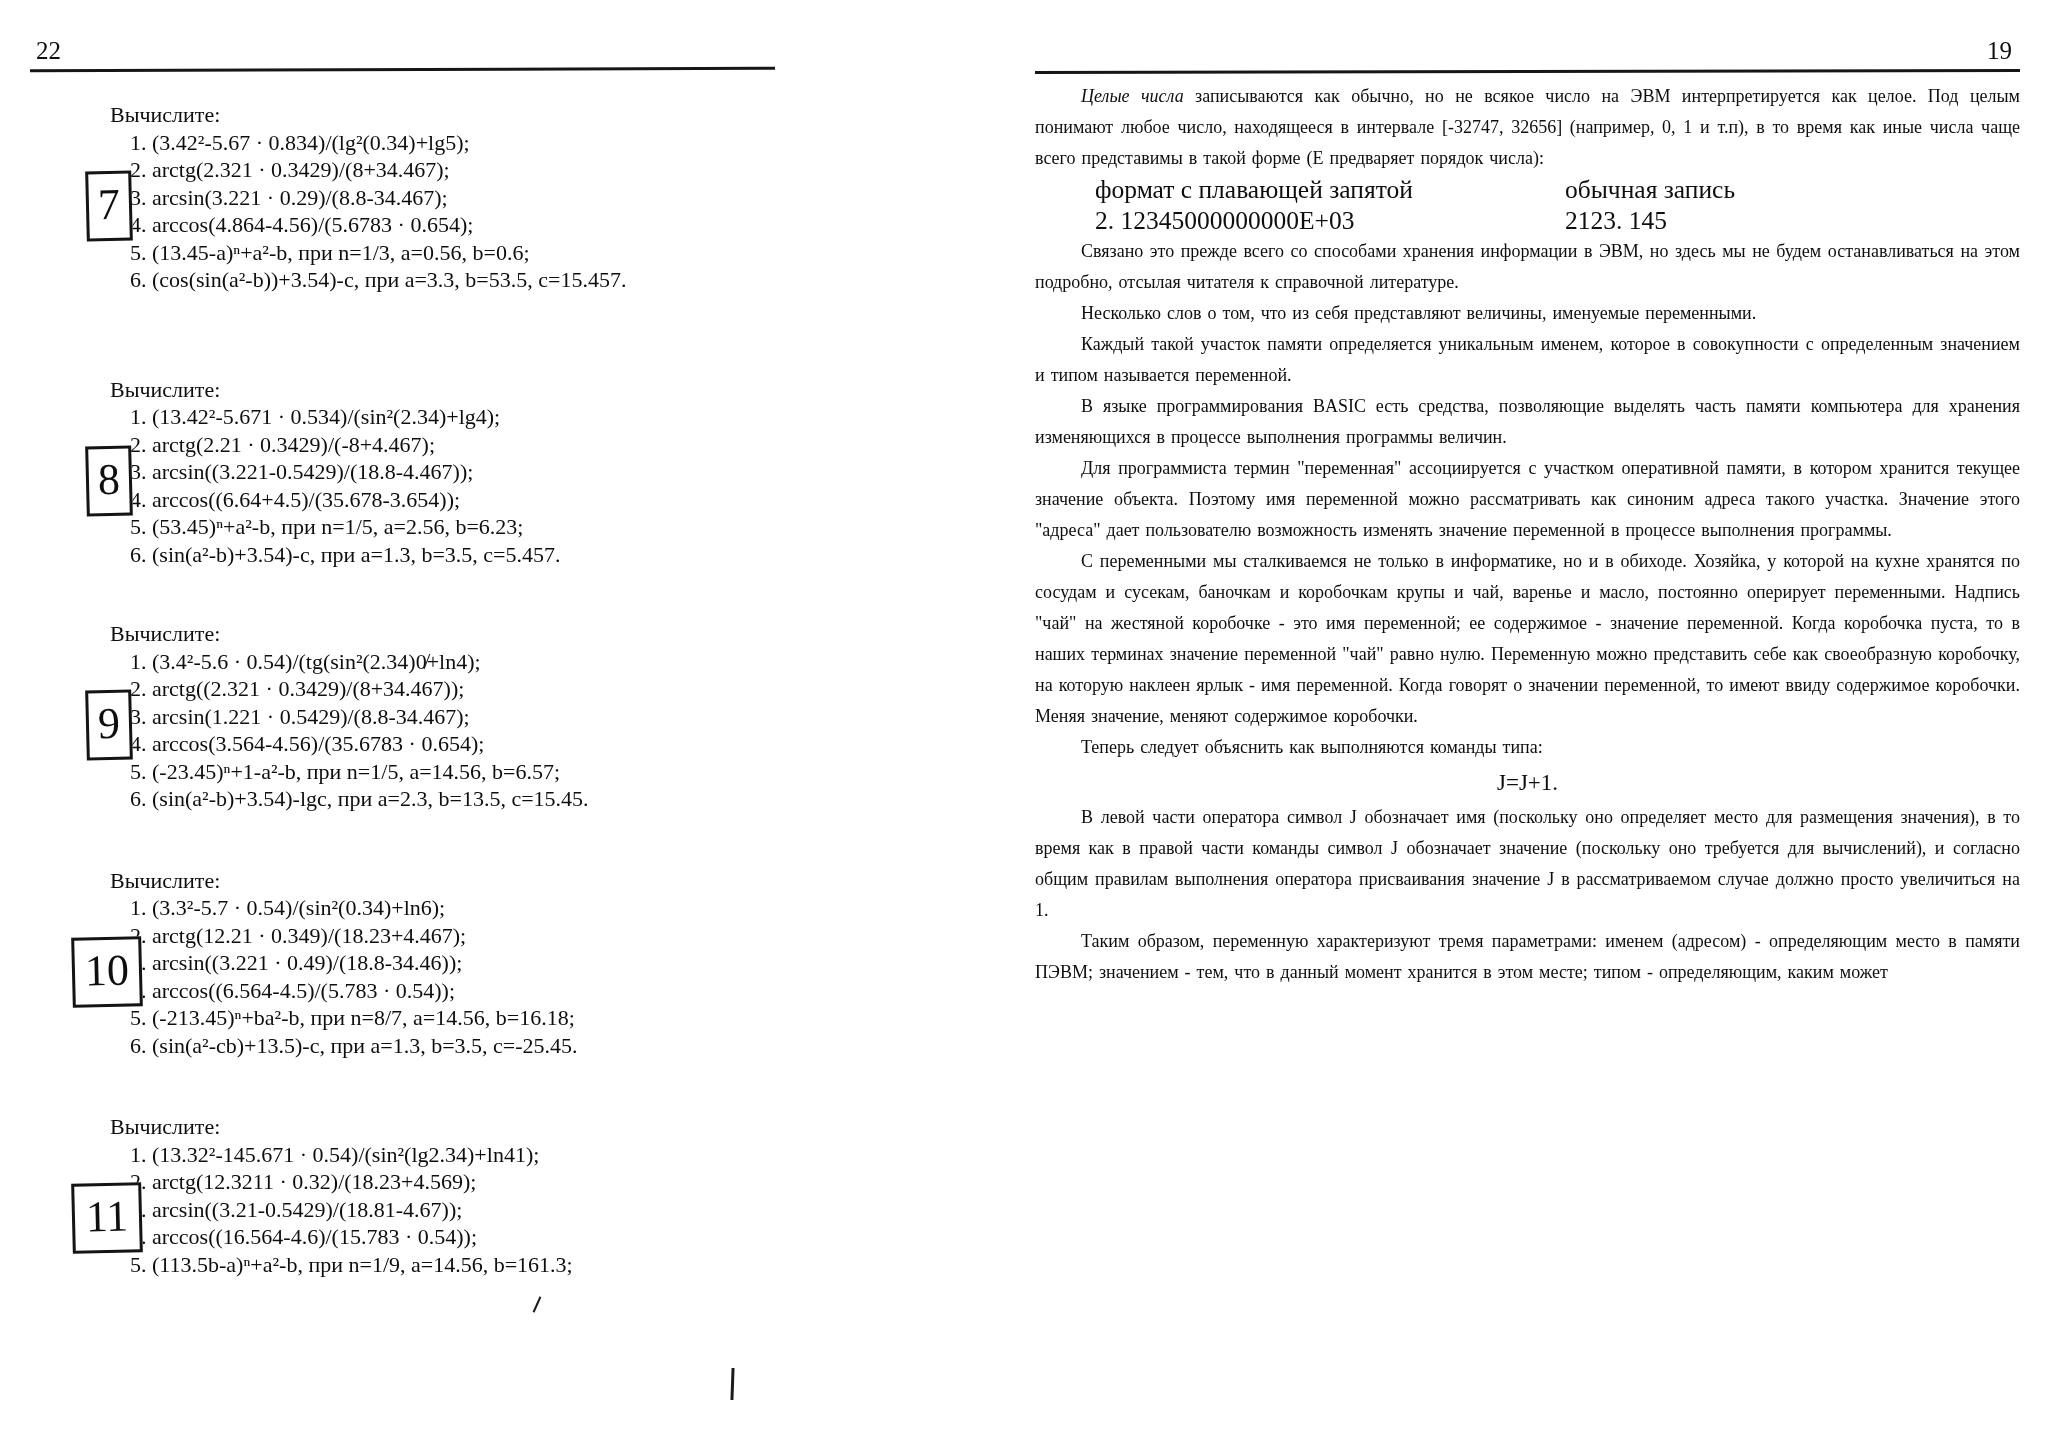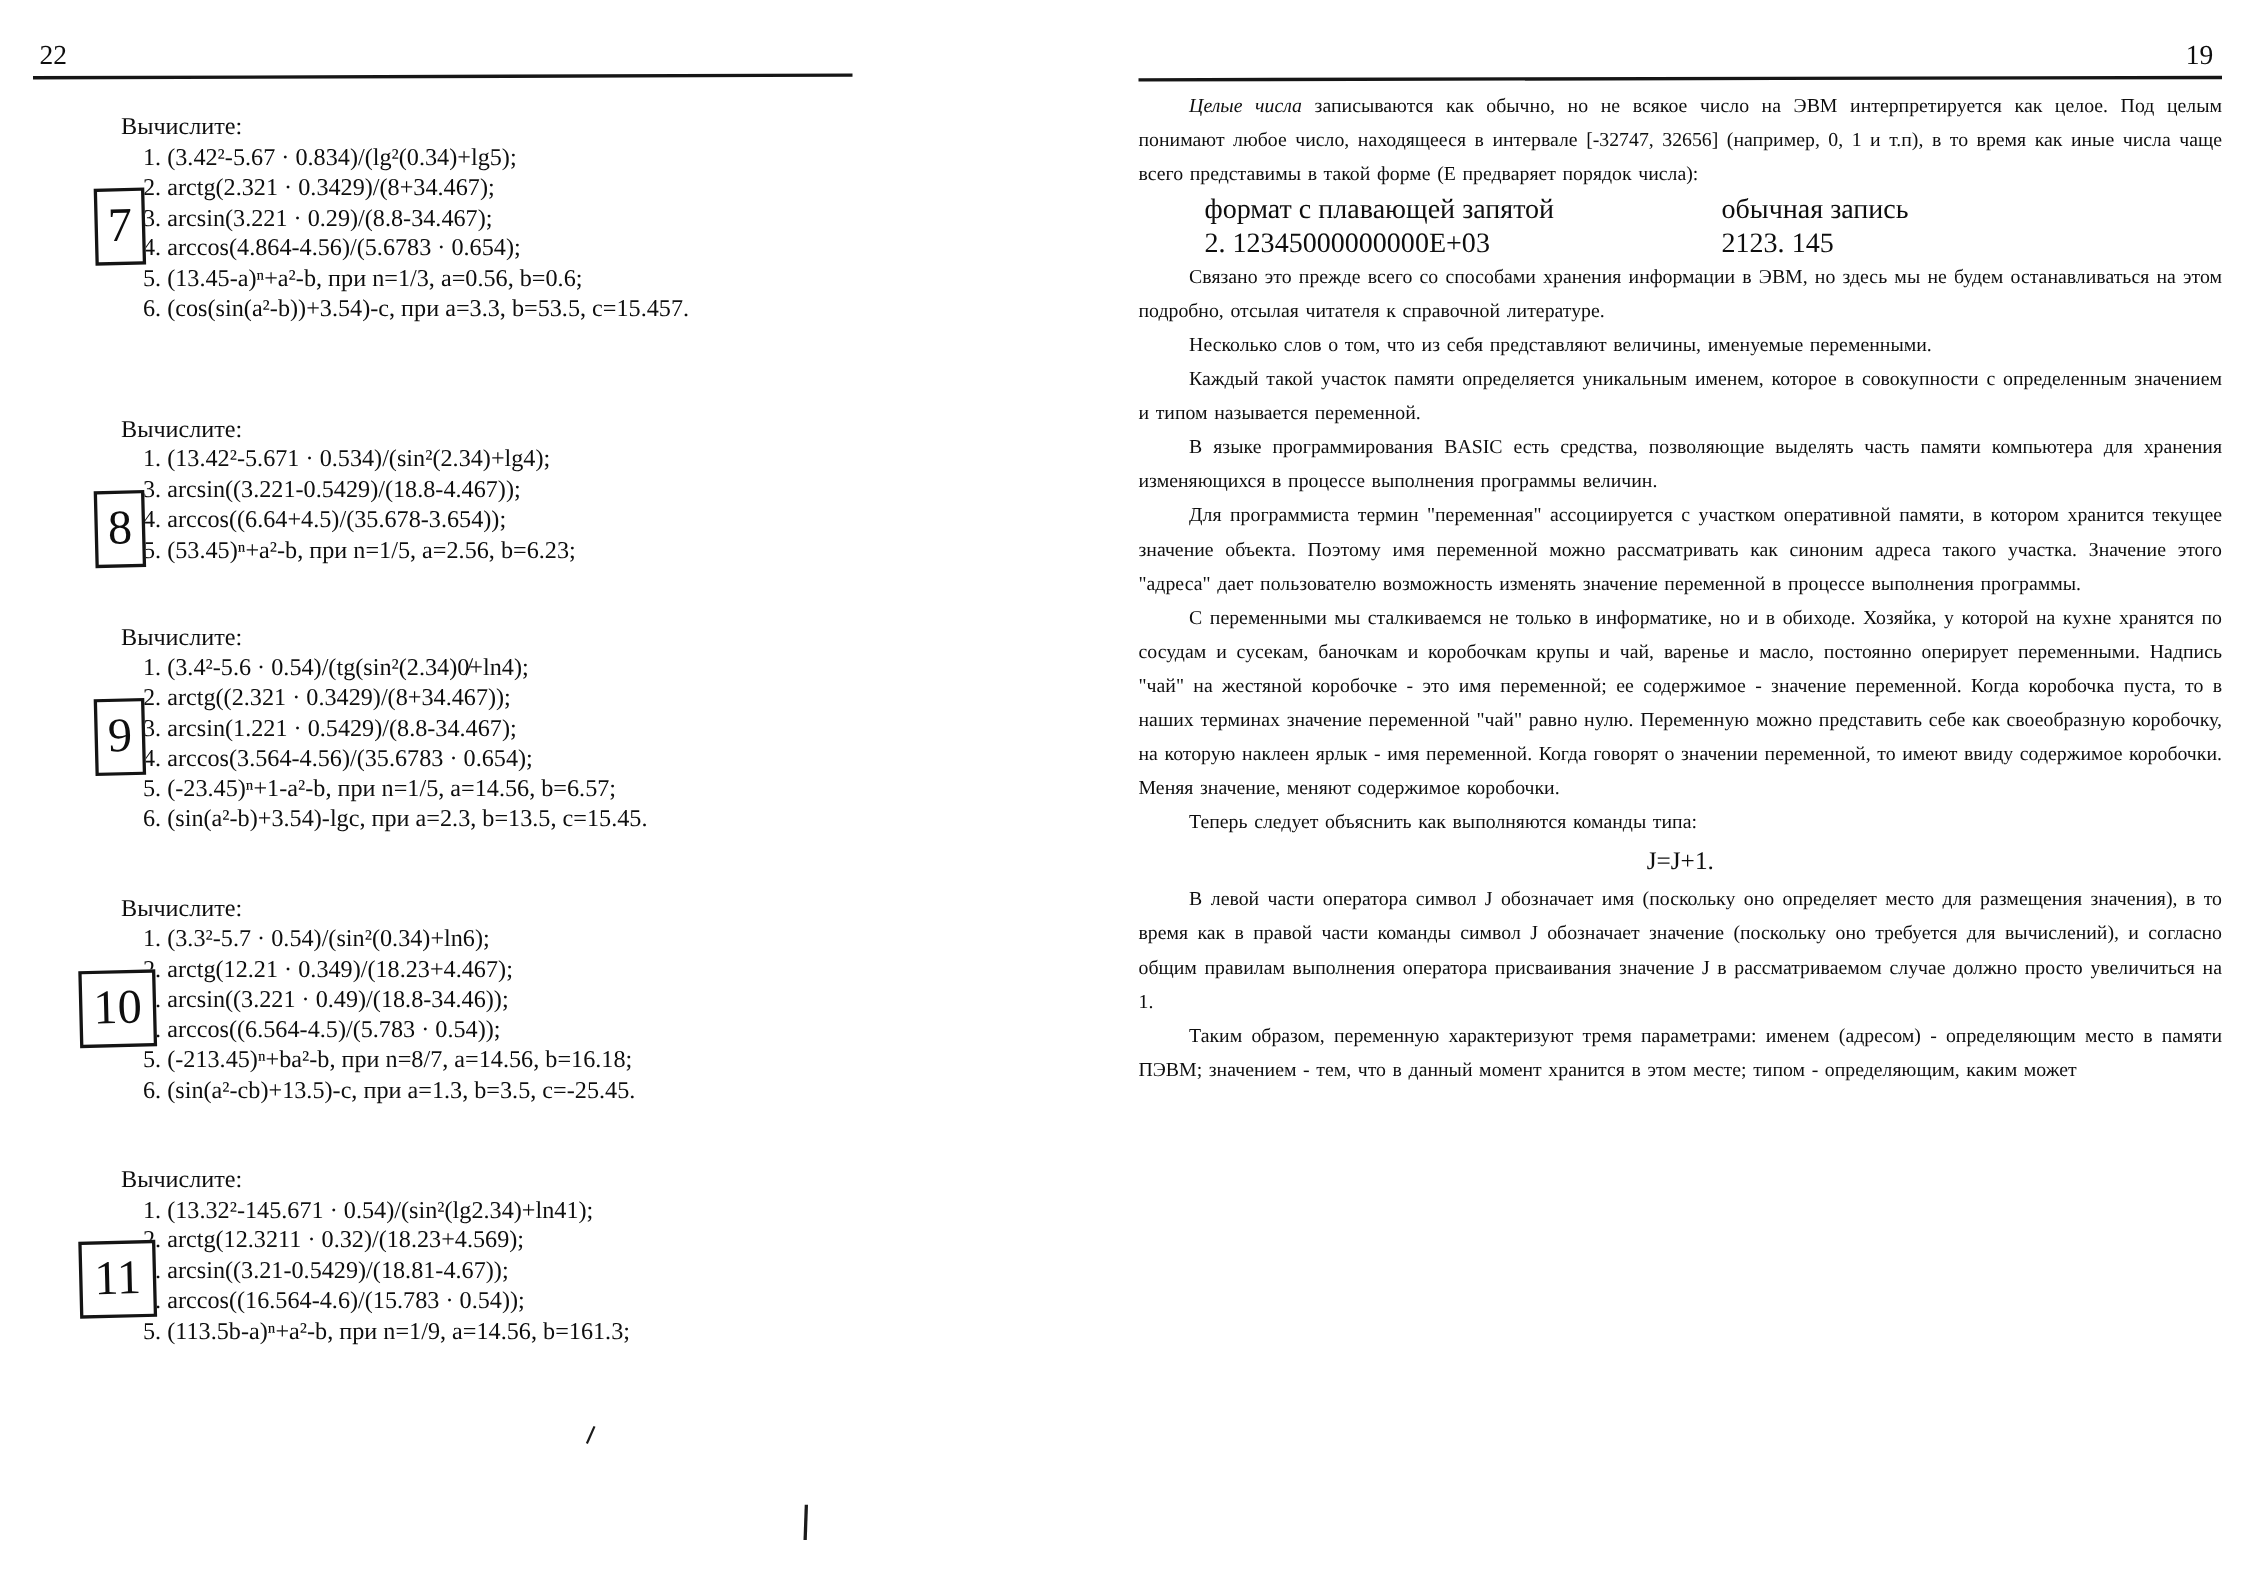--- a/index.html
+++ b/index.html
@@ -69,23 +69,25 @@
       <div class="ex-item">3. arcsin(3.221 · 0.29)/(8.8-34.467);</div>
       <div class="ex-item">4. arccos(4.864-4.56)/(5.6783 · 0.654);</div>
       <div class="ex-item">5. (13.45-a)ⁿ+a²-b, при n=1/3, a=0.56, b=0.6;</div>
       <div class="ex-item">6. (cos(sin(a²-b))+3.54)-c, при a=3.3, b=53.5, c=15.457.</div>
     </section>
 
     <section class="ex-block b2">
       <div class="ex-numbox">8</div>
       <div class="ex-title">Вычислите:</div>
       <div class="ex-item">1. (13.42²-5.671 · 0.534)/(sin²(2.34)+lg4);</div>
+      <div class="ex-item">2. arctg(2.21 · 0.3429)/(-8+4.467);</div>
       <div class="ex-item">3. arcsin((3.221-0.5429)/(18.8-4.467));</div>
       <div class="ex-item">4. arccos((6.64+4.5)/(35.678-3.654));</div>
       <div class="ex-item">5. (53.45)ⁿ+a²-b, при n=1/5, a=2.56, b=6.23;</div>
+      <div class="ex-item">6. (sin(a²-b)+3.54)-c, при a=1.3, b=3.5, c=5.457.</div>
     </section>
 
     <section class="ex-block b3">
       <div class="ex-numbox">9</div>
       <div class="ex-title">Вычислите:</div>
       <div class="ex-item">1. (3.4²-5.6 · 0.54)/(tg(sin²(2.34)0̸+ln4);</div>
       <div class="ex-item">2. arctg((2.321 · 0.3429)/(8+34.467));</div>
       <div class="ex-item">3. arcsin(1.221 · 0.5429)/(8.8-34.467);</div>
       <div class="ex-item">4. arccos(3.564-4.56)/(35.6783 · 0.654);</div>
       <div class="ex-item">5. (-23.45)ⁿ+1-a²-b, при n=1/5, a=14.56, b=6.57;</div>

